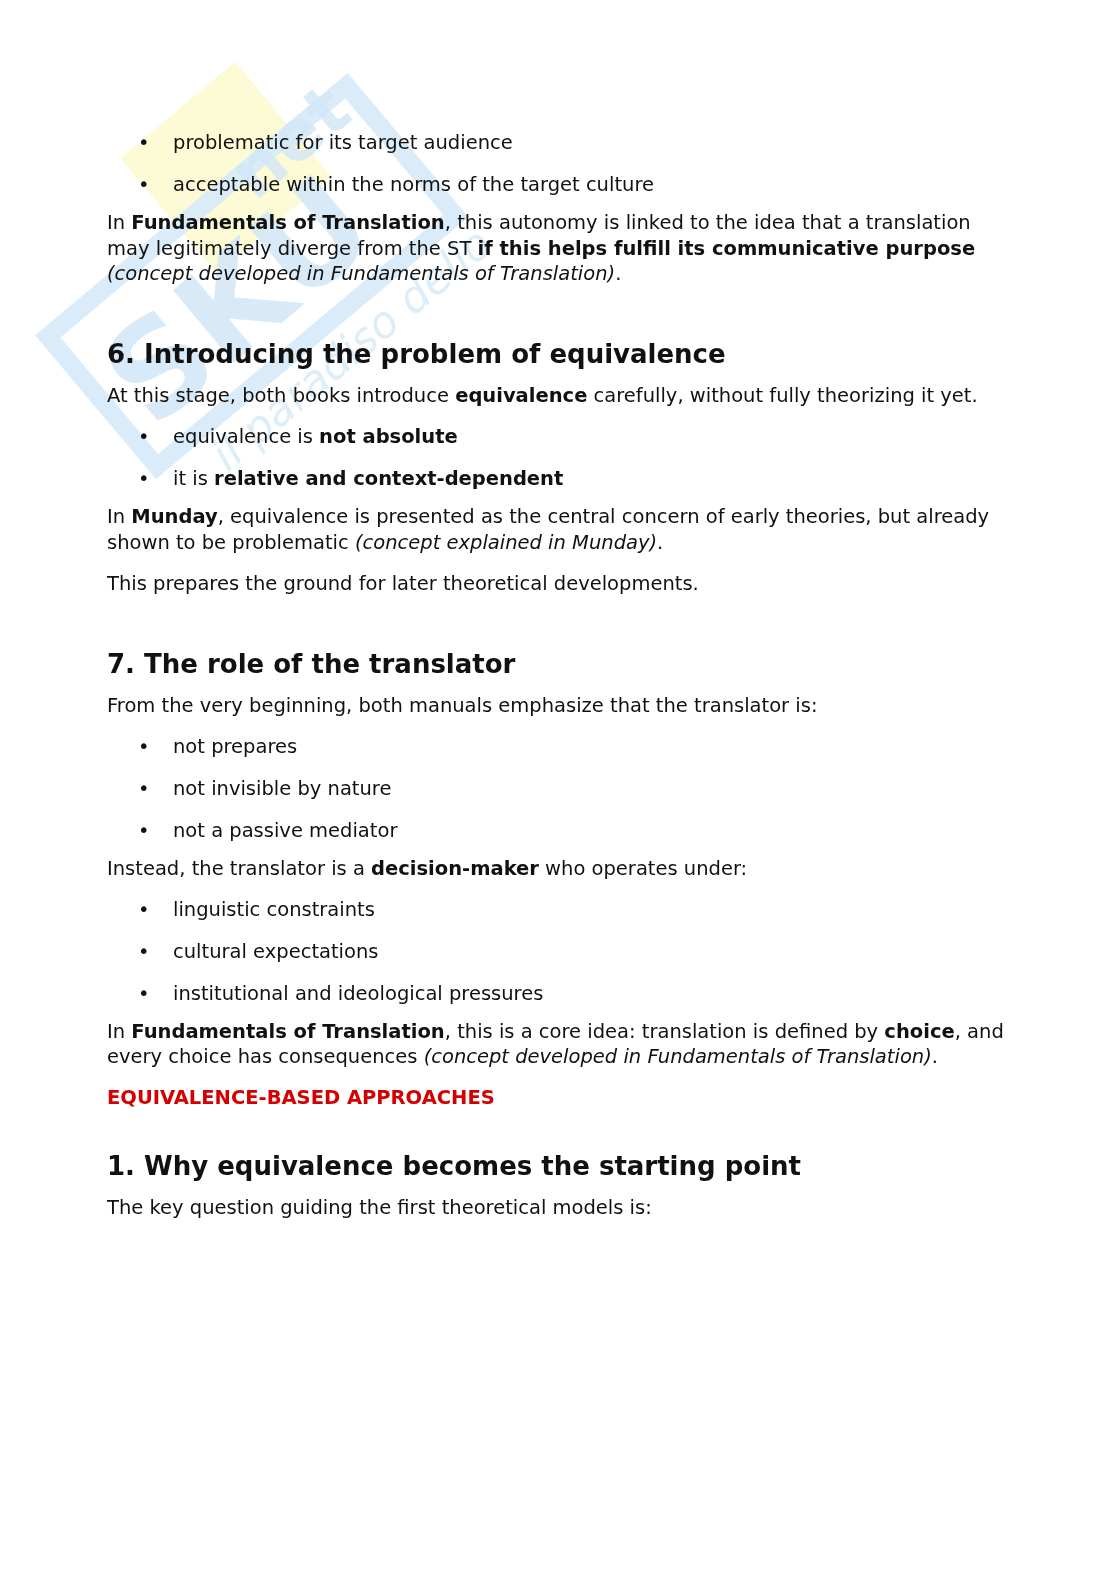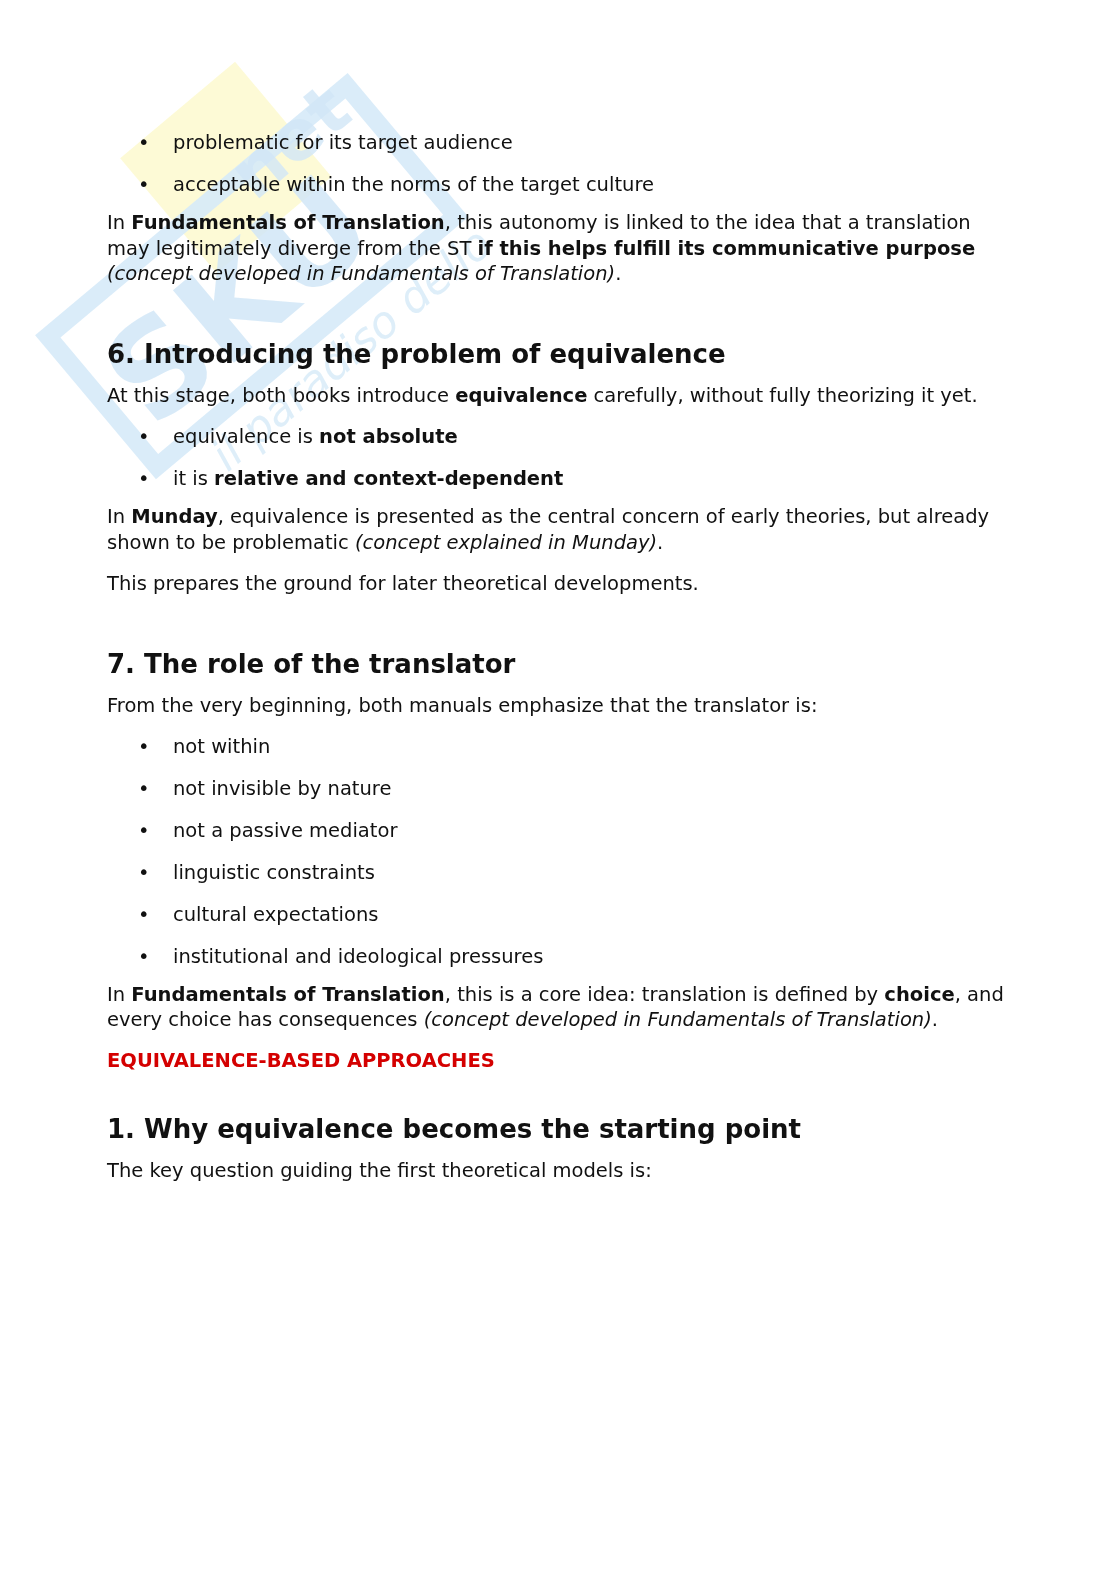--- a/index.html
+++ b/index.html
@@ -50,24 +50,25 @@
     <li><span class="bullet">•</span><span>it is </span><b>relative and context-dependent</b></li>
   </ul>
   <p style="margin-top:-4px"><span>In </span><b>Munday</b><span>, equivalence is presented as the central concern of early theories, but already shown to be problematic </span><em>(concept explained in Munday)</em><span>.</span></p>
   <p>This prepares the ground for later theoretical developments.</p>
 
   <div class="spacer-lg"></div>
 
   <h2>7. The role of the translator</h2>
   <p>From the very beginning, both manuals emphasize that the translator is:</p>
   <ul>
-    <li><span class="bullet">•</span><span>not within</span></li>
+    <li><span class="bullet">•</span><span>not prepares</span></li>
     <li><span class="bullet">•</span><span>not invisible by nature</span></li>
     <li><span class="bullet">•</span><span>not a passive mediator</span></li>
   </ul>
+  <p style="margin-top:-4px"><span>Instead, the translator is a </span><b>decision-maker</b><span> who operates under:</span></p>
   <ul>
     <li><span class="bullet">•</span><span>linguistic constraints</span></li>
     <li><span class="bullet">•</span><span>cultural expectations</span></li>
     <li><span class="bullet">•</span><span>institutional and ideological pressures</span></li>
   </ul>
   <p style="margin-top:-4px"><span>In </span><b>Fundamentals of Translation</b><span>, this is a core idea: translation is defined by </span><b>choice</b><span>, and every choice has consequences </span><em>(concept developed in Fundamentals of Translation)</em><span>.</span></p>
 
   <p class="red-heading">EQUIVALENCE-BASED APPROACHES</p>
 
   <div class="spacer-md"></div>

